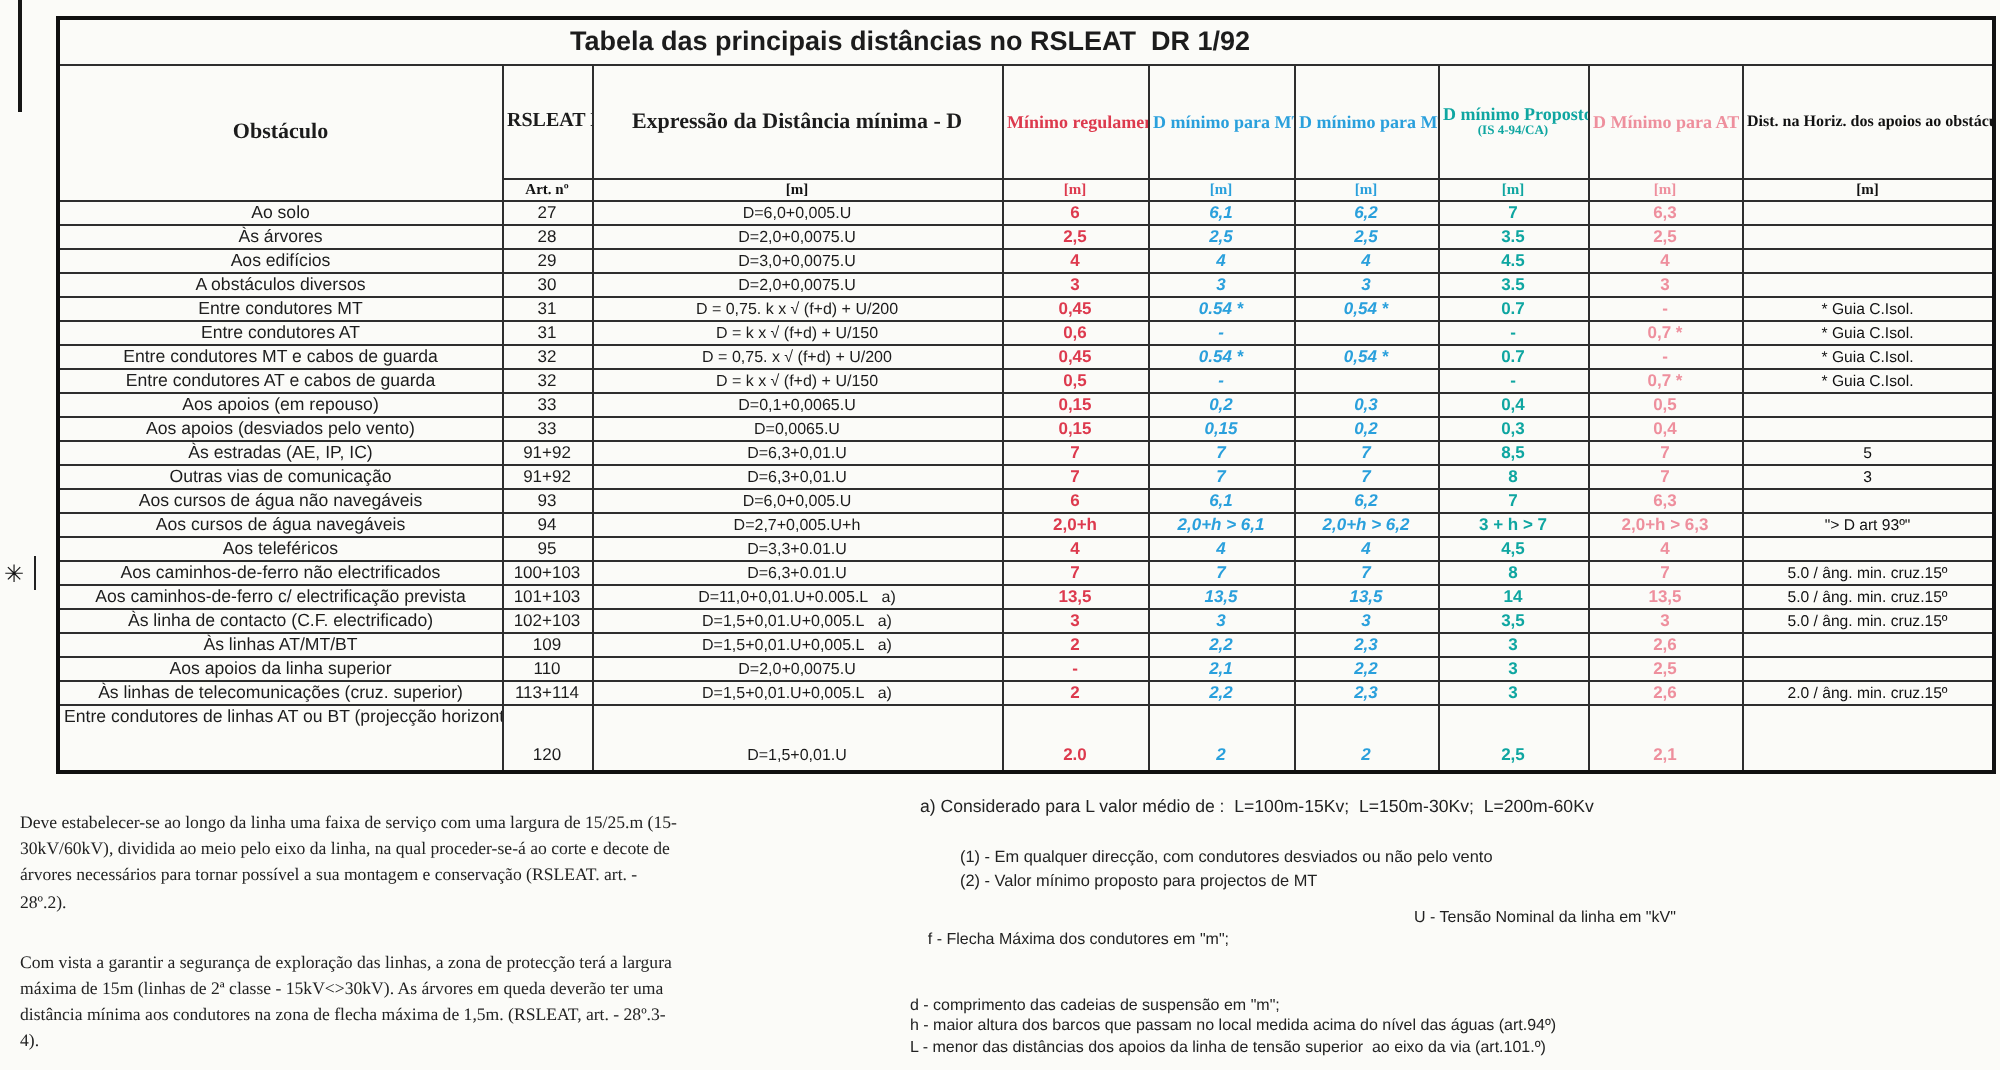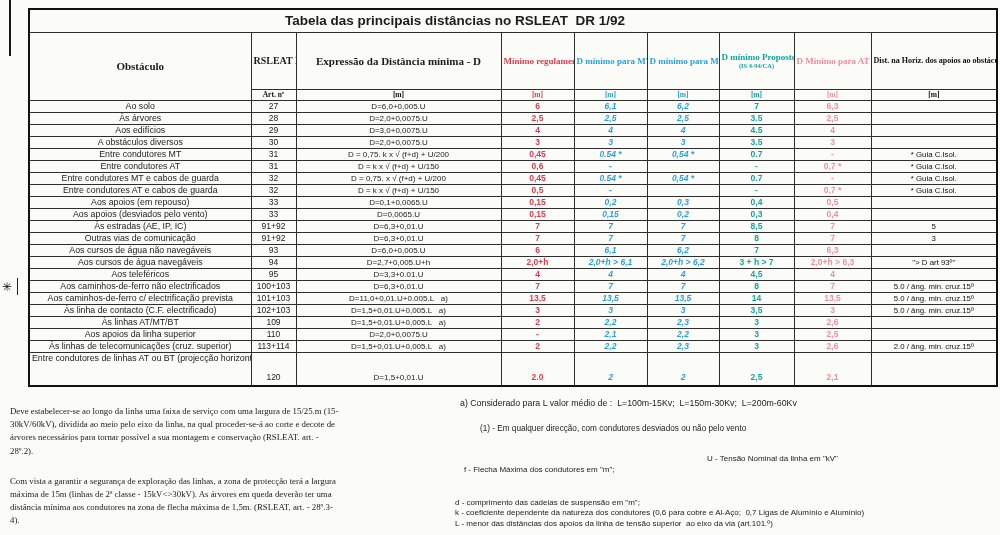--- a/index.html
+++ b/index.html
@@ -380,25 +380,26 @@
 
 <div class="notes-left">
   <p>Deve estabelecer-se ao longo da linha uma faixa de serviço com uma largura de 15/25.m (15-30kV/60kV), dividida ao meio pelo eixo da linha, na qual proceder-se-á ao corte e decote de árvores necessários para tornar possível a sua montagem e conservação (RSLEAT. art. - 28º.2).</p>
   <p>Com vista a garantir a segurança de exploração das linhas, a zona de protecção terá a largura máxima de 15m (linhas de 2ª classe - 15kV&lt;&gt;30kV). As árvores em queda deverão ter uma distância mínima aos condutores na zona de flecha máxima de 1,5m. (RSLEAT, art. - 28º.3-4).</p>
 </div>
 
 <div class="note-a">a) Considerado para L valor médio de :&nbsp; L=100m-15Kv;&nbsp; L=150m-30Kv;&nbsp; L=200m-60Kv</div>
 
 <div class="notes-12">
   <div>(1) - Em qualquer direcção, com condutores desviados ou não pelo vento</div>
+  <div>(2) - Valor mínimo proposto para projectos de MT</div>
 </div>
 
 <div class="legend">
   <div class="line fu">
     <span>f - Flecha Máxima dos condutores em "m";</span>
     <span class="u-part">U - Tensão Nominal da linha em "kV"</span>
   </div>
   <div>
       <div class="line">d - comprimento das cadeias de suspensão em "m";</div>
-      <div class="line">k - coeficiente dependente da natureza dos condutores (0,6 para cobre e Al-Aço;&nbsp; 0,7 Ligas de Alumínio e Alumínio)</div>
+      <div class="line">h - maior altura dos barcos que passam no local medida acima do nível das águas (art.94º)</div>
       <div class="line">L - menor das distâncias dos apoios da linha de tensão superior&nbsp; ao eixo da via (art.101.º)</div>
     </div>
 </div>
 
 </body></html>

